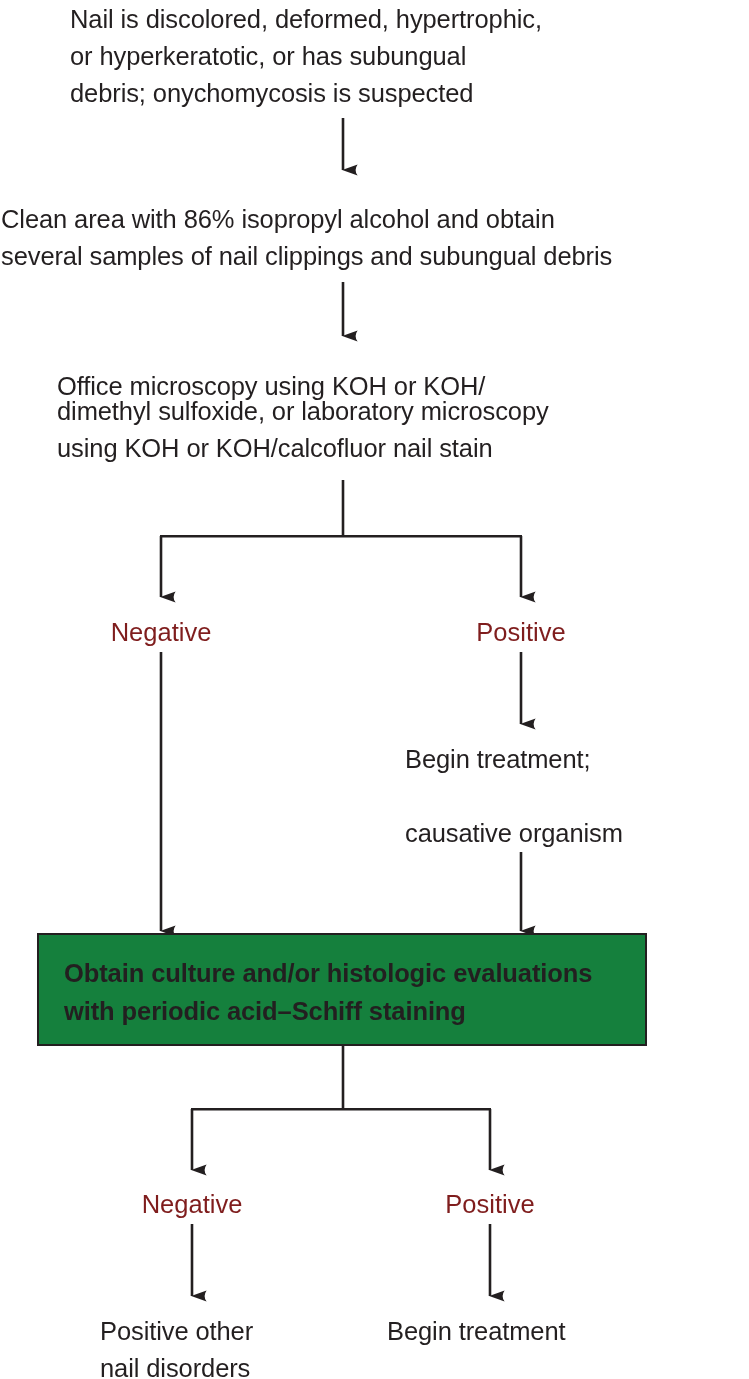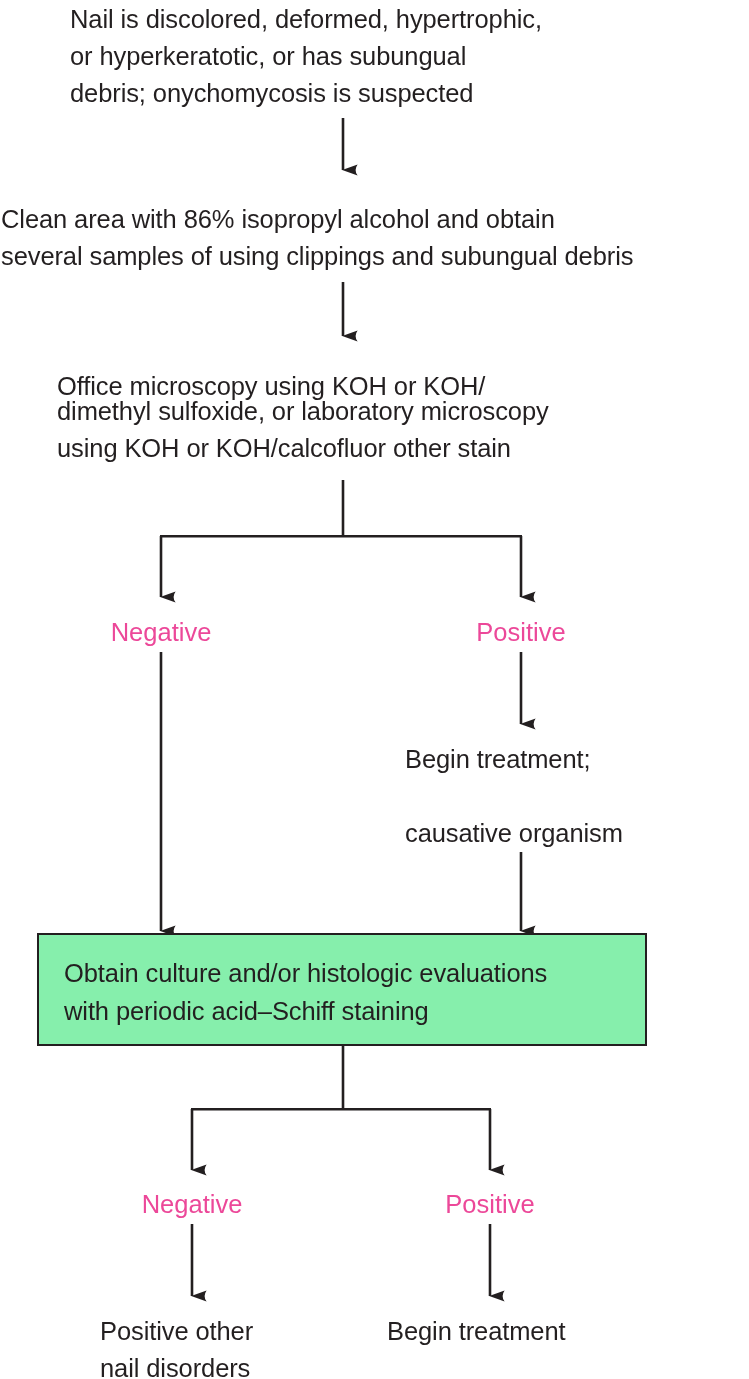--- a/index.html
+++ b/index.html
@@ -21,38 +21,39 @@
     font-size: 25.5px;
     line-height: 37.5px;
     color: #231f20;
     white-space: pre;
     letter-spacing: -0.1px;
   }
   .label {
     position: absolute;
     font-size: 25.5px;
     line-height: 37.5px;
-    color: #ec4899;
+    color: #7f1d1d;
     white-space: pre;
     text-align: center;
     transform: translateX(-50%);
   }
   .svg-layer {
     position: absolute;
     left: 0;
     top: 0;
     width: 749px;
     height: 1379px;
     pointer-events: none;
   }
   .procbox {
     position: absolute;
     border: 2.5px solid #231f20;
-    background: #86efac;
+    background: #15803d;
     box-sizing: border-box;
+    font-weight: bold;
   }
   .procbox .txt {
     position: static;
     display: block;
   }
 </style>
 </head>
 <body>
 
 <div id="page">
@@ -91,25 +92,25 @@
 
       <line x1="490" y1="1224" x2="490" y2="1296" marker-end="url(#barb)"></line>
     </g>
   </svg>
 
   <div class="txt" style="left:70px; top:38px;">or hyperkeratotic, or has subungual</div>
   <div class="txt" style="left:70px; top:1px;">Nail is discolored, deformed, hypertrophic,</div>
   <div class="txt" style="left:70px; top:75px;">debris; onychomycosis is suspected</div>
 
   <div class="txt" style="left:1px; top:201px;">Clean area with 86% isopropyl alcohol and obtain</div>
-  <div class="txt" style="left:1px; top:238px;">several samples of using clippings and subungual debris</div>
+  <div class="txt" style="left:1px; top:238px;">several samples of nail clippings and subungual debris</div>
 
   <div class="txt" style="left:57px; top:368px;">Office microscopy using KOH or KOH/</div>
   <div class="txt" style="left:57px; top:393px;">dimethyl sulfoxide, or laboratory microscopy</div>
-  <div class="txt" style="left:57px; top:430px;">using KOH or KOH/calcofluor other stain</div>
+  <div class="txt" style="left:57px; top:430px;">using KOH or KOH/calcofluor nail stain</div>
 
   <div class="label" style="left:161px; top:614px;">Negative</div>
   <div class="label" style="left:521px; top:614px;">Positive</div>
 
   <div class="txt" style="left:405px; top:741px;">Begin treatment;</div>
   <div class="txt" style="left:405px; top:815px;">causative organism</div>
 
   <div class="procbox" style="left:37px; top:933px; width:610px; height:113px;">
     <div class="txt" style="margin:20px 0 0 25px;">Obtain culture and/or histologic evaluations</div>
     <div class="txt" style="margin:0 0 0 25px;">with periodic acid–Schiff staining</div>

